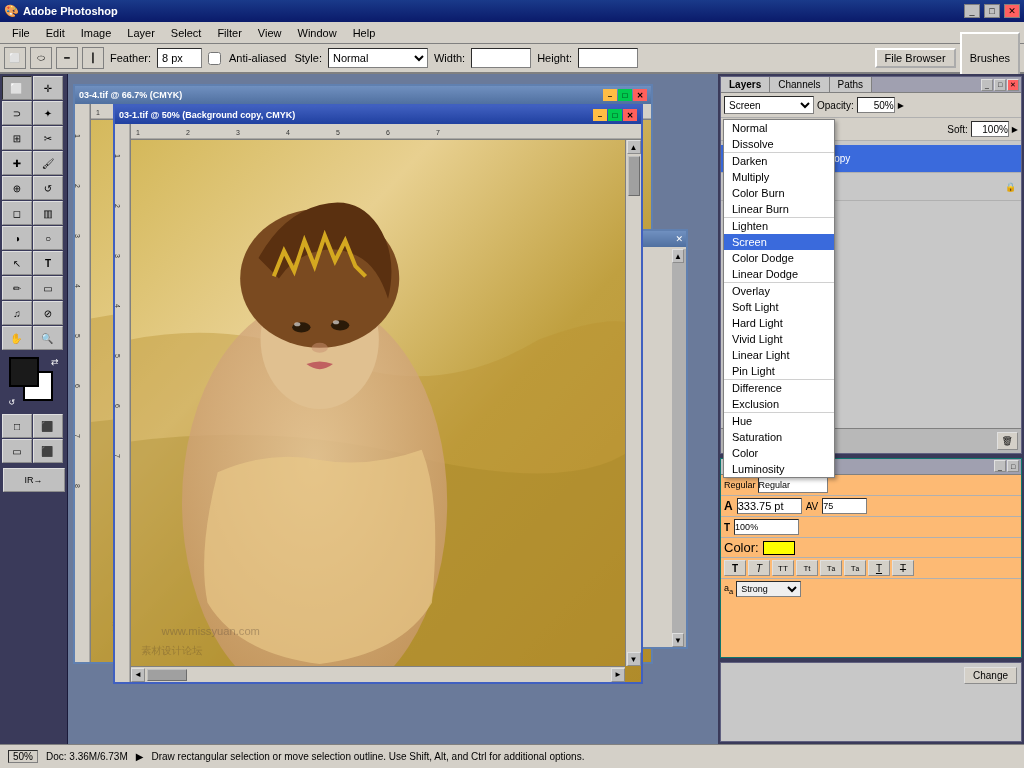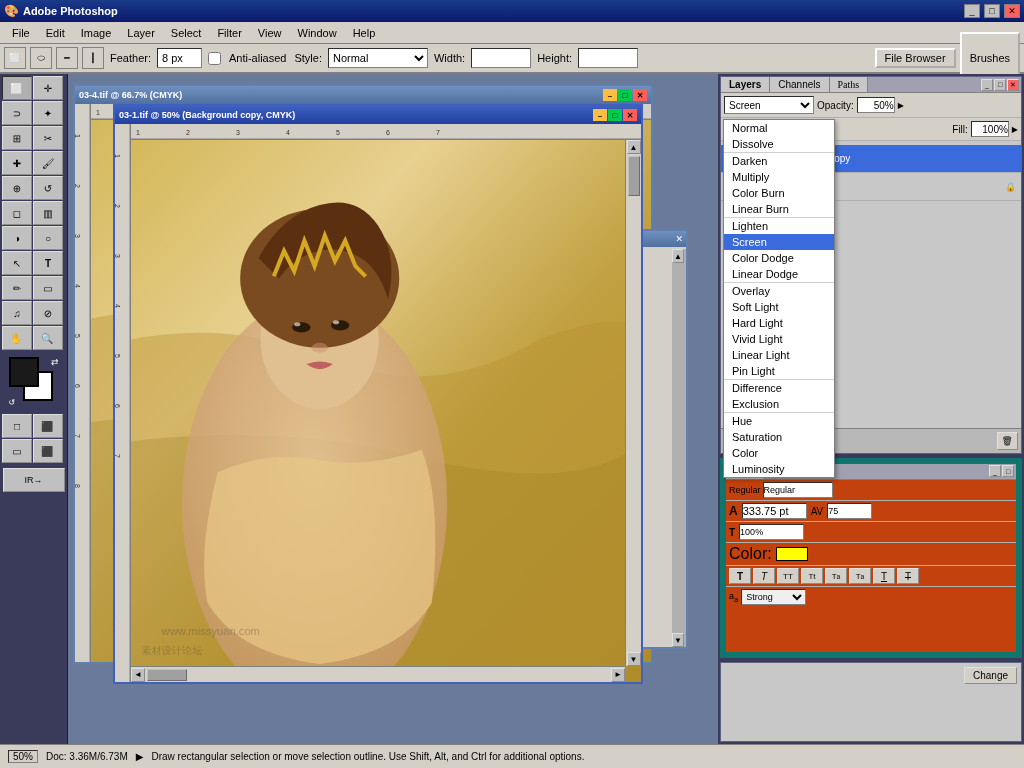--- a/index.html
+++ b/index.html
@@ -642,21 +642,21 @@
   </div>
 
   <div style="display:flex; flex-direction:column; width:306px; flex-shrink:0; background:#3a3a5a;">
 
     <div id="layers-panel" style="background:#c8c8c8; border:1px solid #606080; margin:2px; flex:1; display:flex; position:relative;">
 
       <div style="display:flex; background:#a0a0b0; border-bottom:1px solid #808080; justify-content:space-between; align-items:center;">
         <div style="display:flex;">
           <div class="panel-tab active" style="background:#c8c8c8; font-size:10px; padding:2px 8px; border-right:1px solid #808080;">Layers</div>
           <div class="panel-tab" style="font-size:10px; padding:2px 8px; border-right:1px solid #808080;">Channels</div>
-          <div class="panel-tab" style="font-size:10px; padding:2px 8px;font-family:Liberation Serif, serif;">Paths</div>
+          <div class="panel-tab" style="font-size:10px; padding:2px 8px;">Paths</div>
         </div>
         <div style="display:flex; gap:1px; padding:1px 2px;">
           <div style="width:12px; height:12px; background:#c0c0c0; border:1px outset #e0e0e0; font-size:7px; display:flex; align-items:center; justify-content:center; cursor:pointer;">_</div>
           <div style="width:12px; height:12px; background:#c0c0c0; border:1px outset #e0e0e0; font-size:7px; display:flex; align-items:center; justify-content:center; cursor:pointer;">□</div>
           <div style="width:12px; height:12px; background:#ff6060; border:1px outset #e0e0e0; font-size:7px; display:flex; align-items:center; justify-content:center; cursor:pointer;">✕</div>
         </div>
       </div>
 
       <div style="display:flex; align-items:center; padding:3px; gap:3px; background:#d4d0c8; border-bottom:1px solid #b0b0b0;">
         <select class="blend-select" style="width:90px; height:18px; font-size:10px;">
@@ -667,21 +667,21 @@
         <span style="font-size:10px;">Opacity:</span>
         <input class="opacity-input" type="text" value="50%" style="width: 38px;">
         <div style="font-size:8px; cursor:pointer;">▶</div>
       </div>
 
       <div style="display:flex; align-items:center; padding:3px; gap:3px; background:#d4d0c8; border-bottom:1px solid #b0b0b0;">
         <div style="font-size:9px; cursor:pointer; border:1px solid #808080; padding:1px 2px; background:#c0c0c0;">⬛</div>
         <div style="font-size:9px; cursor:pointer; border:1px solid #808080; padding:1px 2px; background:#c0c0c0;">🖌</div>
         <div style="font-size:9px; cursor:pointer; border:1px solid #808080; padding:1px 2px; background:#c0c0c0;">✛</div>
         <div style="font-size:9px; cursor:pointer; border:1px solid #808080; padding:1px 2px; background:#c0c0c0;">🔒</div>
-        <span style="margin-left:auto; font-size:10px;">Fill:</span>
+        <span style="margin-left:auto; font-size:10px;">Soft:</span>
         <input class="opacity-input" type="text" value="100%" style="width: 38px;">
         <div style="font-size:8px; cursor:pointer;">▶</div>
       </div>
 
       <div style="position:absolute; top:42px; left:2px; width:112px; background:white; border:1px solid #808080; z-index:100; box-shadow:2px 2px 4px rgba(0,0,0,0.3);">
         <div class="bm-item">Normal</div>
         <div class="bm-item">Dissolve</div>
         <div class="bm-divider"></div>
         <div class="bm-item">Darken</div>
         <div class="bm-item">Multiply</div>
@@ -729,21 +729,21 @@
       <div class="panel-buttons" style="margin-top:auto;">
         <div class="panel-btn">f</div>
         <div class="panel-btn">◯</div>
         <div class="panel-btn">◑</div>
         <div class="panel-btn">📁</div>
         <div class="panel-btn">□</div>
         <div class="panel-btn" style="margin-left:auto;">🗑</div>
       </div>
     </div>
 
-    <div style="background:#c2410c; border:6px solid #0f766e; margin:2px; height:200px; font-size:10px;">
+    <div style="background:#fdba74; border:1px solid #0f766e; margin:2px; height:200px; font-size:10px;">
 
       <div style="display:flex; background:#a0a0b0; border-bottom:1px solid #808080;">
         <div style="padding:2px 6px; font-size:10px; background:#c8c8c8; border-right:1px solid #808080; cursor:pointer;">graph</div>
         <div style="margin-left:auto; display:flex; gap:1px; padding:1px 2px;">
           <div style="width:12px; height:12px; background:#c0c0c0; border:1px outset #e0e0e0; font-size:7px; display:flex; align-items:center; justify-content:center; cursor:pointer;">_</div>
           <div style="width:12px; height:12px; background:#c0c0c0; border:1px outset #e0e0e0; font-size:7px; display:flex; align-items:center; justify-content:center; cursor:pointer;">□</div>
         </div>
       </div>
 
       <div style="display:flex; align-items:center; padding:2px 3px; gap:2px; border-bottom:1px solid #b0b0b0;">
@@ -757,21 +757,21 @@
         <span style="font-size:10px;">AV</span>
         <input type="text" value="75" style="width: 45px; height: 16px; border: 1px inset rgb(128, 128, 128); font-size: 9px;">
       </div>
 
       <div style="display:flex; align-items:center; padding:2px 3px; gap:4px; border-bottom:1px solid #b0b0b0;">
         <span style="font-size:10px; font-weight:bold;">T</span>
         <input type="text" value="100%" style="width: 65px; height: 16px; border: 1px inset rgb(128, 128, 128); font-size: 9px;">
       </div>
 
       <div style="display:flex; align-items:center; padding:2px 3px; gap:4px; border-bottom:1px solid #b0b0b0;">
-        <span style="font-size:16px;">Color:</span>
+        <span style="font-size:13px;">Color:</span>
         <div style="width:32px; height:14px; background:#ffff00; border:1px solid #000; cursor:pointer;"></div>
       </div>
 
       <div style="display:flex; align-items:center; padding:2px 3px; gap:2px; border-bottom:1px solid #b0b0b0;">
         <div class="small-btn" style="font-weight:bold; font-size:10px;">T</div>
         <div class="small-btn" style="font-style:italic; font-size:10px;">T</div>
         <div class="small-btn" style="font-size:8px;">TT</div>
         <div class="small-btn" style="font-size:8px;">Tt</div>
         <div class="small-btn" style="font-size:8px;">T<sup>a</sup></div>
         <div class="small-btn" style="font-size:8px;">T<sub>a</sub></div>

